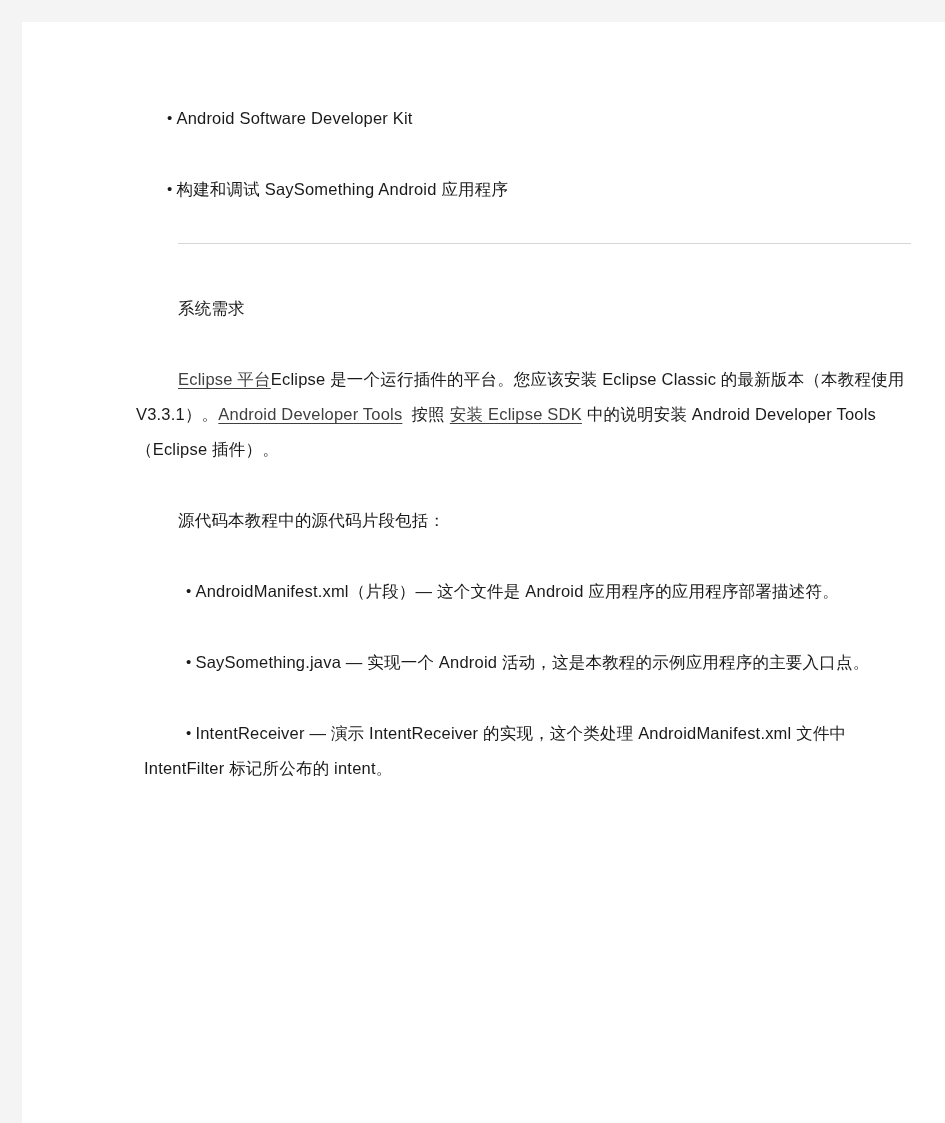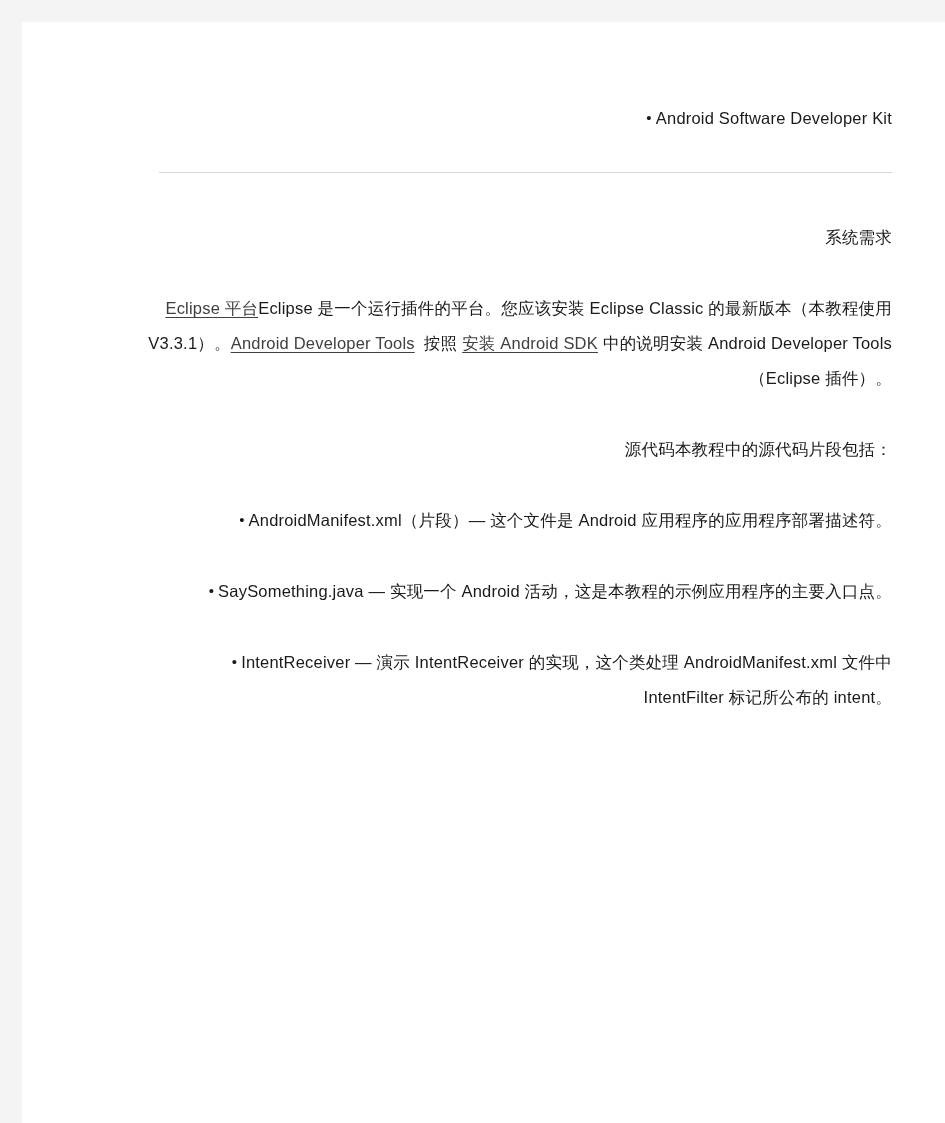--- a/index.html
+++ b/index.html
@@ -16,25 +16,24 @@
   .page {
     position: absolute;
     left: 22px;
     top: 22px;
     right: 0;
     bottom: 0;
     background: #ffffff;
   }
   .content {
     position: absolute;
-    left: 95px;   
+    left: 114px;   
     top: 78px;     
     width: 775px;
     color: #1a1a1a;
-    text-align: right;
   }
   .blk {
     font-size: 16.5px;
     line-height: 35px;
     letter-spacing: 0.2px;
     margin: 0;
   }
   
   .bullet-top {
     margin: 0 0 35px 0;
@@ -76,28 +75,29 @@
   .gapw { display: inline-block; width: 9px; }
 </style>
 </head>
 <body>
 
 <div class="page">
   <div class="content">
 
     <div>
       <p class="blk bullet-top"><span class="bullet-mark">•</span><span>Android  Software  Developer  Kit</span></p>
+      <p class="blk bullet-top"><span class="bullet-mark">•</span><span>构建和调试 SaySomething Android  应用程序</span></p>
     </div>
 
     <div class="rule"></div>
 
     <p class="blk heading">系统需求</p>
 
 
-    <p class="blk para-flow"><a class="link" href="#">Eclipse  平台</a><span>Eclipse  是一个运行插件的平台。您应该安装 Eclipse Classic  的最新版本（本教程使用 V3.3.1）。</span><a class="link" href="#">Android Developer Tools</a><span class="gapw"></span><span>按照</span><span class="gap"></span><a class="link" href="#">安装 Android SDK</a><span class="gap"></span><span>中的说明安装 Android Developer Tools（Eclipse  插件）。</span></p>
+    <p class="blk para-flow"><a class="link" href="#">Eclipse  平台</a><span>Eclipse  是一个运行插件的平台。您应该安装 Eclipse Classic  的最新版本（本教程使用 V3.3.1）。</span><a class="link" href="#">Android Developer Tools</a><span class="gapw"></span><span>按照</span><span class="gap"></span><a class="link" href="#">安装 Eclipse SDK</a><span class="gap"></span><span>中的说明安装 Android Developer Tools（Eclipse  插件）。</span></p>
 
     <p class="blk para-flow">源代码本教程中的源代码片段包括：</p>
 
     <div>
       <p class="blk para-bullet-flow"><span class="bullet-mark">•</span><span>AndroidManifest.xml（片段）— 这个文件是 Android  应用程序的应用程序部署描述符。</span></p>
       <p class="blk para-bullet-flow"><span class="bullet-mark">•</span><span>SaySomething.java — 实现一个 Android  活动，这是本教程的示例应用程序的主要入口点。</span></p>
       <p class="blk para-bullet-flow"><span class="bullet-mark">•</span><span>IntentReceiver — 演示 IntentReceiver  的实现，这个类处理 AndroidManifest.xml  文件中 IntentFilter  标记所公布的 intent。</span></p>
     </div>
 
   </div>

